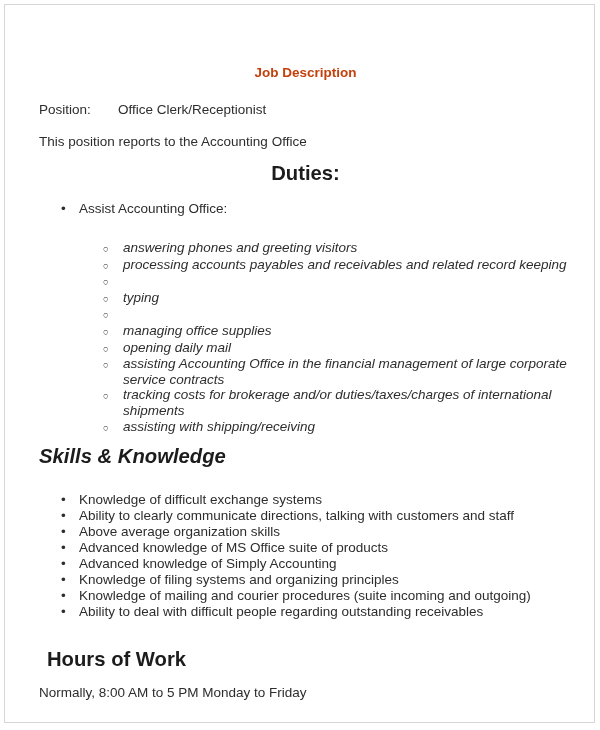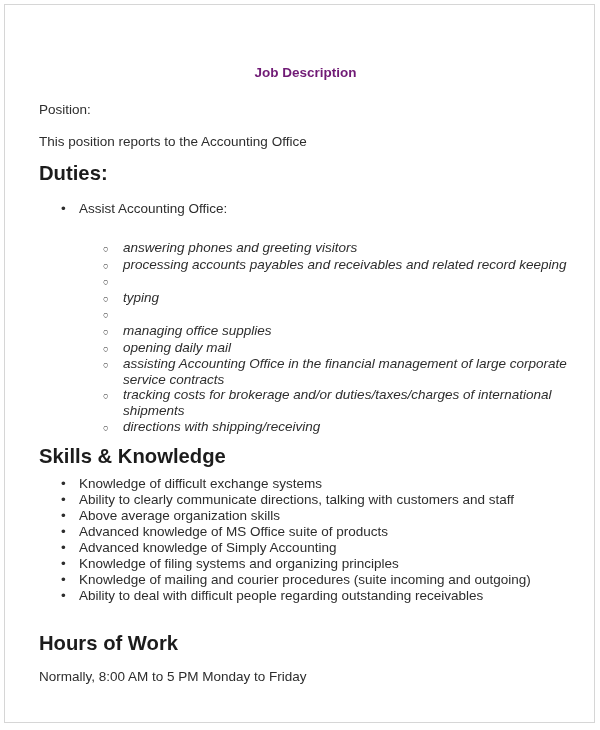--- a/index.html
+++ b/index.html
@@ -20,44 +20,44 @@
     border: 1px solid #d6d6d6;
     background: #ffffff;
     font-family: "Liberation Sans", sans-serif;
     font-size: 13.5px;
     color: #2d2d2d;
     padding: 60px 22px 0 34px;
   }
   .doc-title {
     font-size: 13.5px;
     font-weight: 700;
-    color: #701a75;
+    color: #c2410c;
     text-align: center;
     line-height: 15px;
     margin: 0 0 22px 0;
   }
   .para {
     line-height: 15px;
     margin: 10px 0 17px 0;
   }
   .position-row {
     display: flex;
     line-height: 15px;
     margin: 0 0 17px 0;
   }
   .position-label { width: 79px; flex: 0 0 79px; }
   .heading {
     font-weight: 700;
     color: #1c1c1c;
     line-height: 15px;
     margin: 0;
   }
-  .duties-heading  { margin: 13px 0 20px 0; }
-  .skills-heading  { margin: 14px 0 12px 0; }
-  .hours-heading   { margin: 32px 0 18px 0; }
+  .duties-heading  { margin: 13px 0 20px 0; text-align: center; }
+  .skills-heading  { margin: 14px 0 28px 0; font-style: italic; }
+  .hours-heading   { margin: 32px 0 18px 8px; }
 
   ul { list-style: none; margin: 0; padding: 0; }
   li { display: flex; align-items: flex-start; }
 
   .l1 > li { line-height: 15px; }
   .l1 .marker {
     flex: 0 0 18px;
     margin-left: 22px;
     font-size: 13.5px;
   }
@@ -82,20 +82,21 @@
 </style>
 </head>
 <body>
 
 <div class="page">
 
   <h1 class="doc-title">Job Description</h1>
 
   <div class="position-row">
     <span class="position-label">Position:</span>
+    <span class="position-value">Office Clerk/Receptionist</span>
   </div>
 
   <p class="para">This position reports to the Accounting Office</p>
 
   <h2 class="heading duties-heading">Duties:</h2>
 
   <ul class="l1">
     <li>
       <span class="marker">•</span>
       <span class="t">Assist Accounting Office:</span>
@@ -132,21 +133,21 @@
     <li>
       <span class="marker">○</span>
       <span class="t">assisting Accounting Office in the financial management of large corporate service contracts</span>
     </li>
     <li>
       <span class="marker">○</span>
       <span class="t">tracking costs for brokerage and/or duties/taxes/charges of international shipments</span>
     </li>
     <li>
       <span class="marker">○</span>
-      <span class="t">directions with shipping/receiving</span>
+      <span class="t">assisting with shipping/receiving</span>
     </li>
   </ul>
 
   <h2 class="heading skills-heading">Skills &amp; Knowledge</h2>
 
   <ul class="skills-list">
     <li>
       <span class="marker">•</span>
       <span class="t">Knowledge of difficult exchange systems</span>
     </li>

